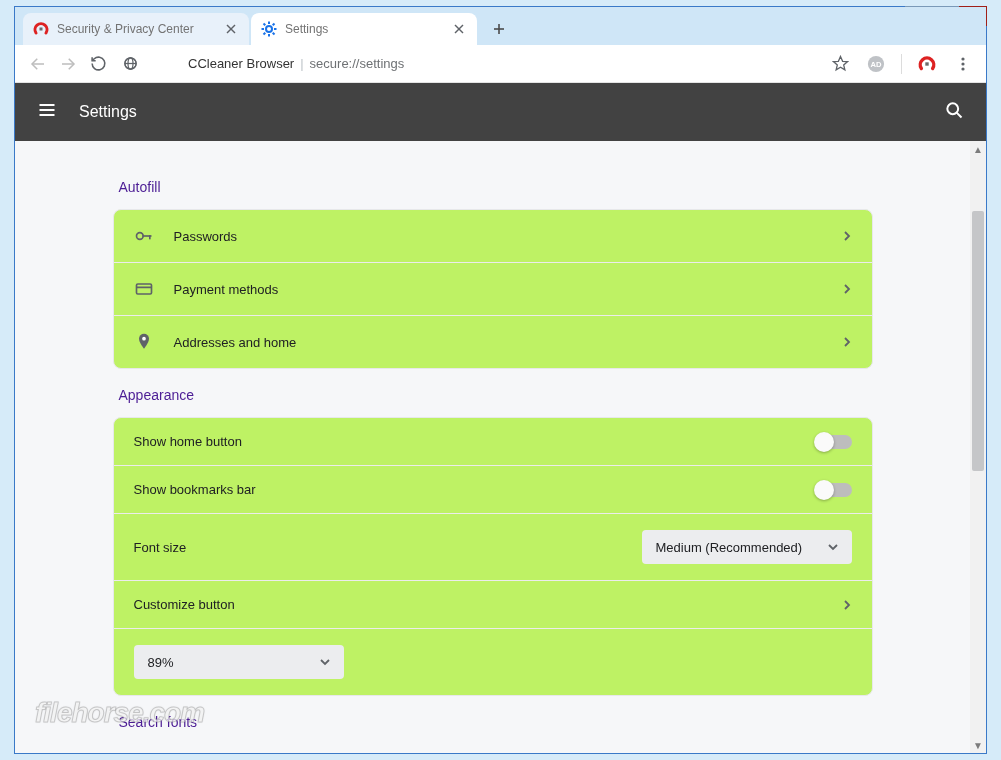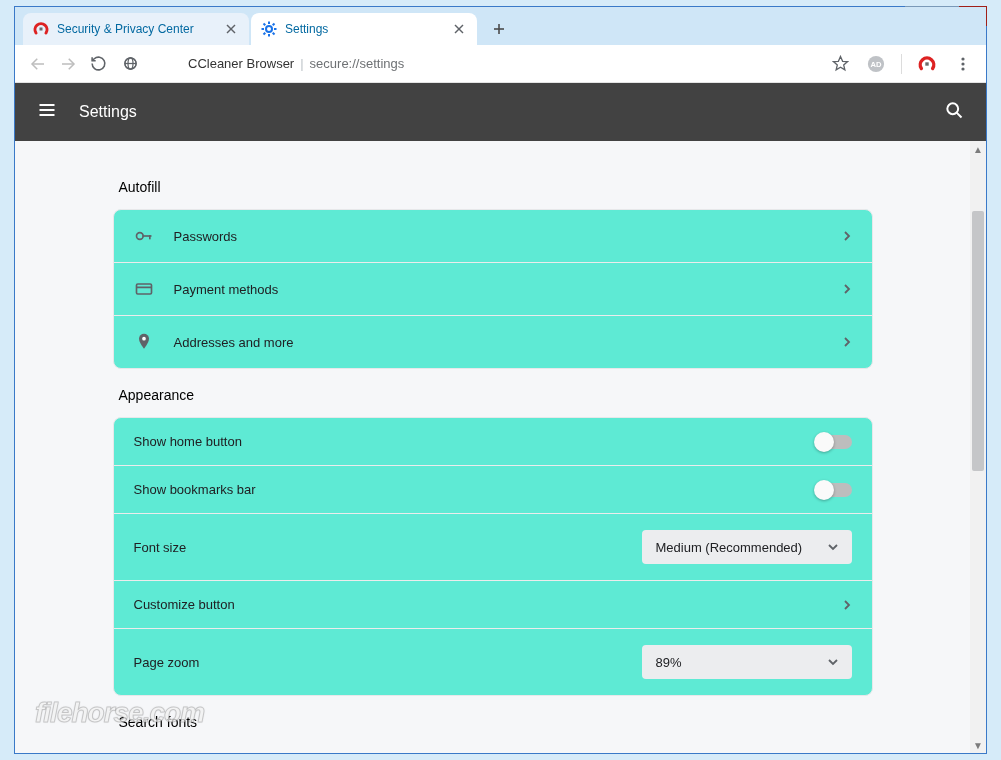--- a/index.html
+++ b/index.html
@@ -4,21 +4,21 @@
 <style>
   * { margin:0; padding:0; box-sizing:border-box; font-family:"Segoe UI",Arial,sans-serif; }
   body { background:#d6ebf9; width:1001px; height:760px; overflow:hidden; }
   .window { position:absolute; left:14px; top:6px; width:973px; height:748px; border:1px solid #3a79c8; background:#fff; display:flex; flex-direction:column; }
   .win-caption { position:absolute; right:-1px; top:-1px; display:flex; }
   .cap-btn { width:28px; height:20px; border:1px solid #7a99b8; background:linear-gradient(#f8fbfe,#dbe9f7); display:flex; align-items:center; justify-content:center; margin-left:-1px; }
   .cap-btn.close { background:linear-gradient(#ef5f56,#d6271f); border-color:#a01f19; }
   .cap-btn svg { width:11px; height:11px; }
 
   .tabstrip { height:38px; background:#cfe6f7; display:flex; align-items:flex-end; padding:6px 8px 0 8px; position:relative; }
-  .tab { height:32px; display:flex; align-items:center; padding:0 10px; font-size:12px; color:#0369a1; position:relative; border-top-left-radius:8px; border-top-right-radius:8px; margin-right:2px; min-width:226px; }
+  .tab { height:32px; display:flex; align-items:center; padding:0 10px; font-size:12px; color:#737373; position:relative; border-top-left-radius:8px; border-top-right-radius:8px; margin-right:2px; min-width:226px; }
   .tab.inactive { background:#e8f1fa; }
   .tab.active { background:#fff; }
   .tab .favicon { width:16px; height:16px; margin-right:8px; display:flex; align-items:center; justify-content:center; }
   .tab .title { flex:1; white-space:nowrap; overflow:hidden; text-overflow:ellipsis; }
   .tab .close { width:16px; height:16px; display:flex; align-items:center; justify-content:center; color:#5f6368; cursor:pointer; }
   .newtab { width:28px; height:28px; border-radius:50%; display:flex; align-items:center; justify-content:center; margin-left:6px; margin-bottom:2px; }
 
   .toolbar { height:38px; background:#fff; display:flex; align-items:center; padding:0 8px; border-bottom:1px solid #e3e3e3; }
   .tb-btn { width:30px; height:30px; display:flex; align-items:center; justify-content:center; color:#5f6368; border-radius:50%; }
   .tb-btn.dis { color:#bdbdbd; }
@@ -31,22 +31,22 @@
   .rt-sep { width:1px; height:20px; background:#dcdcdc; margin:0 4px; }
 
   .content { flex:1; position:relative; background:#f6f7f9; overflow:hidden; }
   .settings-bar { height:58px; background:#424242; color:#fff; display:flex; align-items:center; padding:0 22px; }
   .settings-bar .menu { margin-right:22px; cursor:pointer; }
   .settings-bar .title { font-size:16px; font-weight:500; }
   .settings-bar .search { margin-left:auto; cursor:pointer; }
 
   .scrollwrap { position:absolute; left:0; right:16px; top:58px; bottom:0; overflow:hidden; }
   .page { width:760px; margin:0 auto; padding:20px 0 40px 0; }
-  .section-title { font-size:14px; color:#000000; margin:18px 0 14px 6px; font-weight:500; }
-  .card { background:#5eead4; border:1px solid #e7e8ea; border-radius:8px; overflow:hidden; }
+  .section-title { font-size:14px; color:#4c1d95; margin:18px 0 14px 6px; font-weight:500; }
+  .card { background:#bef264; border:1px solid #e7e8ea; border-radius:8px; overflow:hidden; }
   .row { display:flex; align-items:center; padding:16px 20px; font-size:13px; color:#202124; border-top:1px solid #ececec; cursor:pointer; }
   .row:first-child { border-top:none; }
   .row .lead { width:40px; display:flex; align-items:center; color:#5f6368; }
   .row .label { flex:1; }
   .row .sub { display:block; color:#6c7075; font-size:13px; margin-top:2px; }
   .row .tail { display:flex; align-items:center; color:#5f6368; }
   .chev { color:#5f6368; }
 
   .toggle { width:36px; height:14px; background:#bdbdbd; border-radius:8px; position:relative; }
   .toggle .knob { position:absolute; left:-2px; top:-3px; width:20px; height:20px; border-radius:50%; background:#fafafa; box-shadow:0 1px 3px rgba(0,0,0,.3); }
@@ -248,21 +248,21 @@
                 </svg>
               </span>
           </div>
           <div class="row">
             <span class="lead">
                 <svg width="20" height="20" viewBox="0 0 24 24" fill="#5f6368">
                   <path d="M12 2a6 6 0 0 0-6 6c0 4.5 6 12 6 12s6-7.5 6-12a6 6 0 0 0-6-6z"></path>
                   <circle cx="12" cy="8" r="2.2" fill="#fff"></circle>
                 </svg>
               </span>
-            <span class="label">Addresses and more</span>
+            <span class="label">Addresses and home</span>
             <span class="tail chev">
                 <svg width="10" height="10" viewBox="0 0 10 10">
                   <polyline points="3 1 7 5 3 9" fill="none" stroke="#5f6368" stroke-width="1.8"></polyline>
                 </svg>
               </span>
           </div>
         </div>
 
         <div class="section-title">Appearance</div>
         <div class="card">
@@ -297,21 +297,20 @@
           </div>
           <div class="row">
             <span class="label">Customize button</span>
             <span class="tail chev">
                 <svg width="10" height="10" viewBox="0 0 10 10">
                   <polyline points="3 1 7 5 3 9" fill="none" stroke="#5f6368" stroke-width="1.8"></polyline>
                 </svg>
               </span>
           </div>
           <div class="row">
-            <span class="label">Page zoom</span>
             <span class="tail">
               <span class="dropdown">
                 <span>89%</span>
                 <span class="arrow"><svg width="10" height="10" viewBox="0 0 10 10">
                       <polyline points="1 3 5 7 9 3" fill="none" stroke="#5f6368" stroke-width="1.8"></polyline>
                     </svg></span>
               </span>
             </span>
           </div>
         </div>

